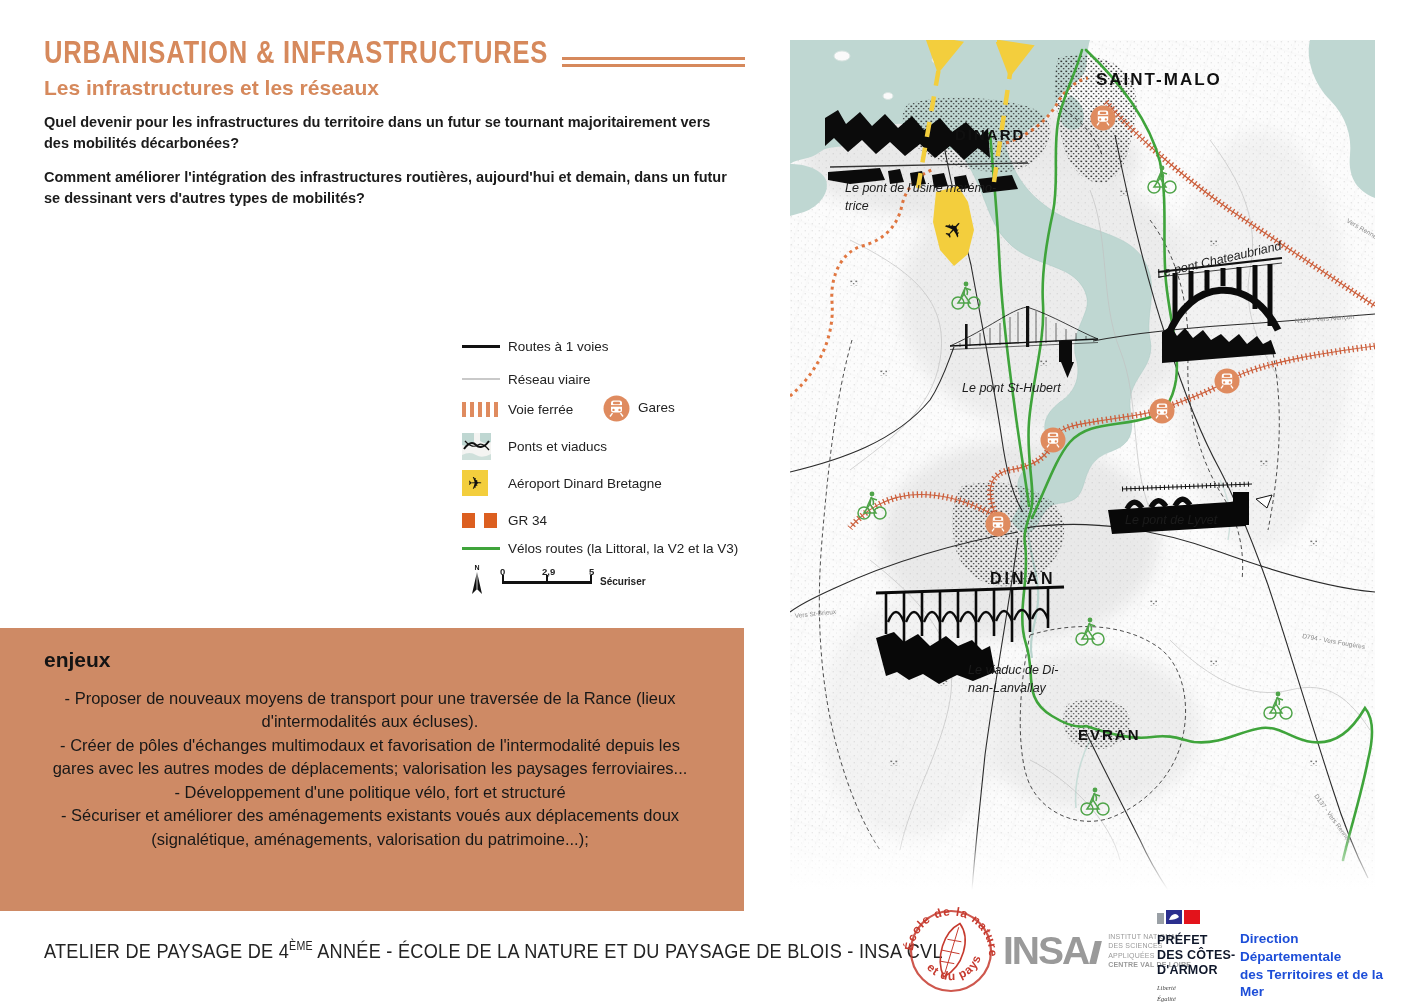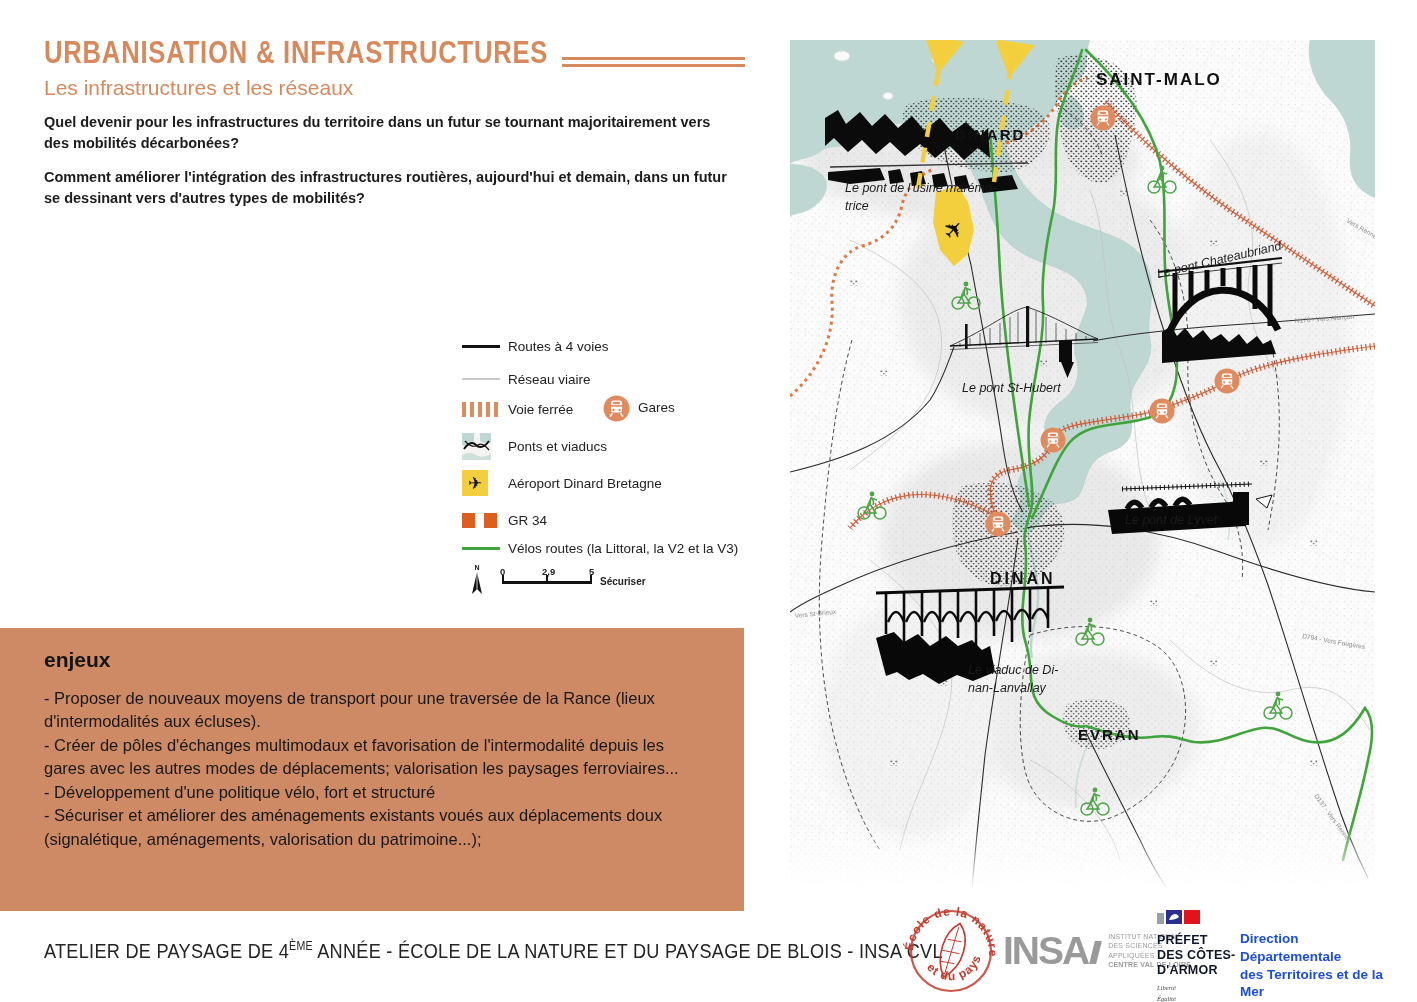--- a/index.html
+++ b/index.html
@@ -11,21 +11,21 @@
   html,body{margin:0;padding:0;background:#fff;}
   body{width:1417px;height:1002px;position:relative;overflow:hidden;
        font-family:"Liberation Sans",sans-serif;color:#1b1b1b;}
   .abs{position:absolute;}
 
   
   .title{left:44px;top:34px;font-size:32px;font-weight:bold;color:var(--accent-title);
          letter-spacing:1px;transform:scaleX(.80);transform-origin:left top;white-space:nowrap;}
   .title-rule{left:562px;top:57px;width:183px;}
   .title-rule i{display:block;height:3px;background:var(--accent-title);margin-bottom:4px;}
-  .subtitle{left:44px;top:76px;font-size:21px;font-weight:normal;color:var(--accent-title);}
+  .subtitle{left:44px;top:76px;font-size:21px;font-weight:bold;color:var(--accent-title);}
   .question{left:44px;width:688px;font-size:14.5px;font-weight:bold;line-height:1.42;color:#1b1b1b;}
   .q1{top:112px;} .q2{top:167px;}
 
   
   .legend{left:462px;top:334px;width:300px;font-size:13.5px;color:#222;}
   .lrow{position:absolute;left:0;display:flex;align-items:center;height:24px;white-space:nowrap;}
   .sw{width:46px;display:flex;align-items:center;flex:none;}
   .ln-black{width:38px;height:3px;background:#111;}
   .ln-gray{width:38px;height:2px;background:var(--viaire-gray);}
   .ln-green{width:38px;height:3px;background:var(--green);}
@@ -35,21 +35,21 @@
   .gare-abs{position:absolute;left:141px;top:-2px;} .gare-lbl{position:absolute;left:176px;top:3px;}
   .scalebar{position:absolute;left:0;top:228px;width:300px;height:40px;font-size:9.5px;font-weight:bold;color:#222;}
   .sb-num{position:absolute;top:4px;} .sb-line{position:absolute;left:40px;top:19px;width:90px;height:3px;background:#111;}
   .sb-tick{position:absolute;top:13px;width:1.5px;height:9px;background:#111;}
   .sb-unit{position:absolute;left:138px;top:14px;font-size:10px;font-weight:bold;}
 
   
   .enjeux{left:0;top:628px;width:744px;height:283px;background:var(--panel-bg);box-sizing:border-box;
           padding:20px 0 0 44px;}
   .enjeux h2{margin:0;font-size:21px;font-weight:bold;color:#141414;}
-  .enjeux .body{margin-top:15px;width:652px;font-size:16.5px;line-height:1.42;color:#181818;}
+  .enjeux .body{margin-top:15px;width:652px;font-size:16.5px;line-height:1.42;color:#181818;text-align:center;}
 
   
   .footer-text{left:44px;top:939px;font-size:20.5px;letter-spacing:.3px;color:#232323;
                white-space:nowrap;transform:scaleX(.885);transform-origin:left top;}
   .footer-text sup{font-size:12px;}
 
   
   .logo-ecole{left:902px;top:902px;}
   .logo-insa{left:1003px;top:932px;display:flex;align-items:center;}
   .insa-word{font-size:39px;font-weight:bold;color:var(--insa-gray);letter-spacing:-2px;line-height:.9;}
@@ -87,21 +87,21 @@
   </div>
 <div class="abs subtitle">Les infrastructures et les réseaux</div>
 <div class="abs question q1">Quel devenir pour les infrastructures du territoire dans un futur se tournant majoritairement vers des mobilités décarbonées?</div>
 <div class="abs question q2">Comment améliorer l'intégration des infrastructures routières, aujourd'hui et demain, dans un futur se dessinant vers d'autres types de mobilités?</div>
 
 <div class="abs legend">
   <div class="lrow" style="top:0px">
     <span class="sw">
         <span class="ln-black"></span>
       </span>
-    <span>Routes à 4 voies</span>
+    <span>Routes à 1 voies</span>
   </div>
   <div class="lrow" style="top:33px">
     <span class="sw">
         <span class="ln-gray"></span>
       </span>
     <span>Réseau viaire</span>
   </div>
   <div class="lrow" style="top:63px">
     <span class="sw">
       <span class="rail-sw">

